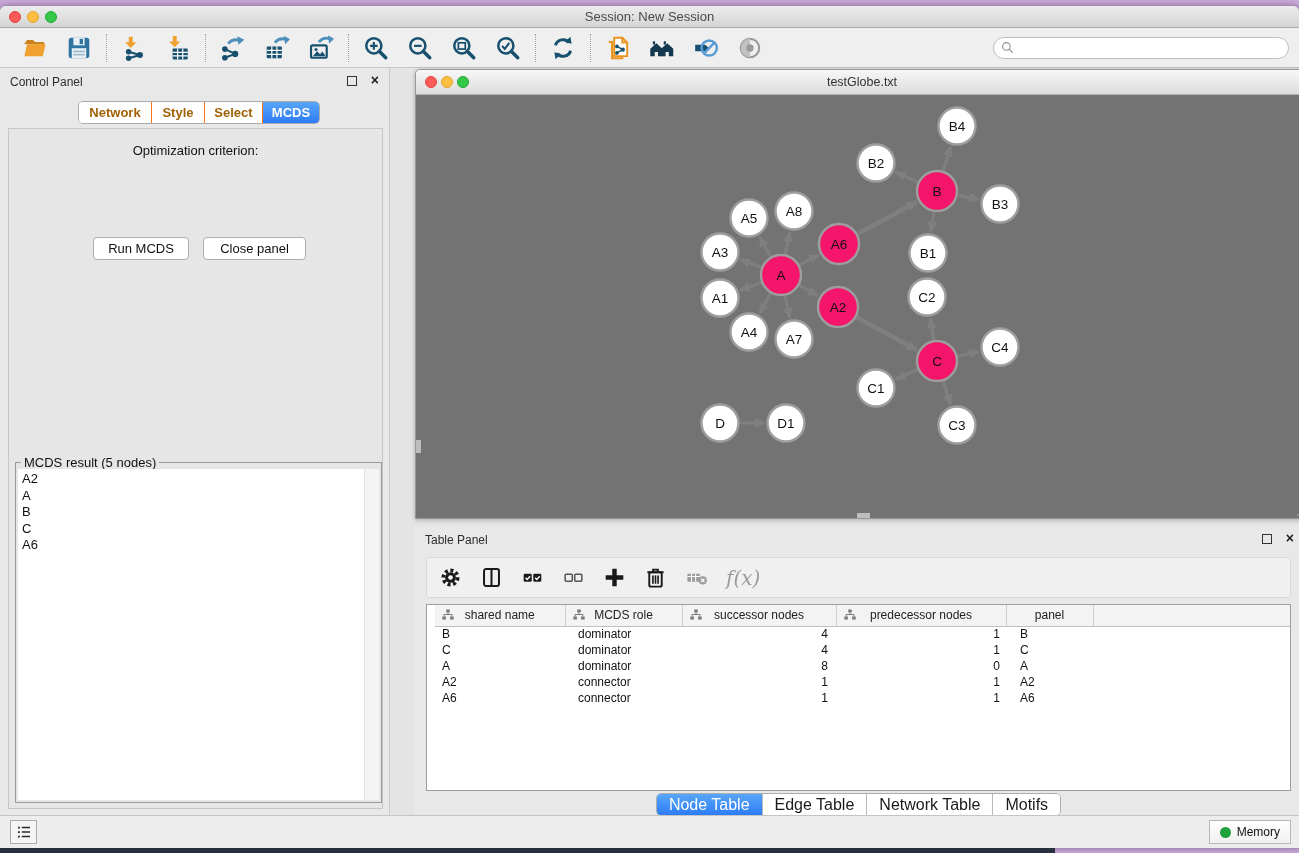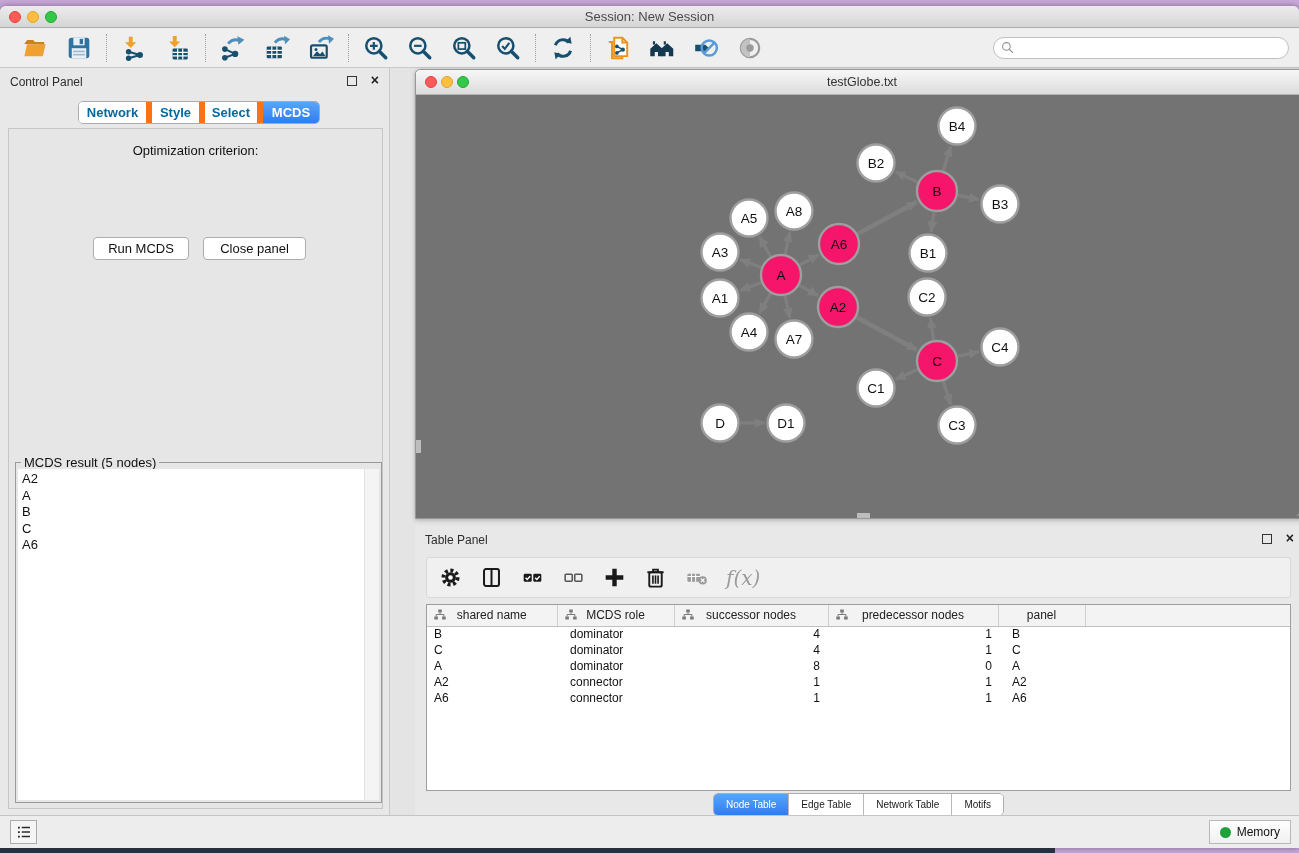--- a/index.html
+++ b/index.html
@@ -42,21 +42,21 @@
   
   .control-panel { position:absolute; left:0; top:0; width:390px; height:100%;
     background:#E8E8E8; border-right:1px solid #C9C9C9; }
   .panel-header { position:absolute; left:0; top:0; width:100%; height:26px; }
   .panel-title { position:absolute; left:10px; top:7px; font-size:12px; color:#2E2E2E; }
   .float-btn { position:absolute; top:8px; width:10px; height:10px; border:1.5px solid #333; }
   .close-btn { position:absolute; top:4px; font-size:14px; font-weight:bold; color:#1E1E1E; line-height:16px; }
   .cp-tabs { position:absolute; left:78px; top:33px; height:23px; display:flex;
     border:1px solid #ABABAB; border-radius:5px; overflow:hidden; background:#fff; }
   .seg { height:100%; display:flex; align-items:center; justify-content:center;
-    font-size:13px; font-weight:600; color:#0369a1; background:#fff; border-right:6px solid #f97316; }
+    font-size:13px; font-weight:600; color:#a16207; background:#fff; border-right:1px solid #f97316; }
   .seg:last-child { border-right:none; }
   .seg.selected { background:linear-gradient(#58A6F8,#2E7CF6); color:#fff; }
   .cp-content { position:absolute; left:8px; top:60px; width:375px; height:681px;
     background:#E6E6E6; border:1px solid #C6C6C6; }
   .opt-label { position:absolute; left:0; width:100%; top:14px; text-align:center;
     font-size:13px; color:#111; }
   .dropdown { position:absolute; left:35px; top:35px; width:313px; height:23px; background:#fff;
     border:1px solid #ACACAC; border-radius:4px; display:flex; align-items:center; }
   .dropdown-text { flex:1; font-size:13px; color:#111; padding-left:8px; white-space:nowrap; overflow:hidden; }
   .stepper { width:19px; height:21px; margin:0 1px; border-radius:3px;
@@ -99,34 +99,34 @@
   .table-panel { position:absolute; left:15px; top:458px; width:887px; height:289px; background:#E8E8E8; }
   .tp-toolbar { position:absolute; left:11px; top:31px; width:865px; height:41px;
     background:#F0F0F0; border:1px solid #D8D8D8; border-radius:3px;
     display:flex; align-items:center; gap:15px; padding:0 10px; }
   .tp-btn { width:26px; height:26px; display:flex; align-items:center; justify-content:center; }
   .tp-btn svg { width:23px; height:23px; }
   .fx-label { font-size:20px; font-style:italic; color:#9B9B9B;
     font-family:"DejaVu Serif", serif; margin-left:2px; }
   .tbl-wrap { position:absolute; left:11px; top:78px; width:865px; height:187px;
     background:#fff; border:1px solid #9E9E9E; overflow:hidden; }
-  table.node-table { border-collapse:collapse; table-layout:fixed; width:100%; }
+  table.node-table { border-collapse:collapse; table-layout:fixed; width:100%;margin-left:8px; }
   .node-table th { height:21px; background:#F3F3F3; border-bottom:1px solid #C0C0C0;
     border-right:1px solid #CFCFCF; font-size:12px; font-weight:500; color:#222;
     position:relative; text-align:center; }
   .node-table th .hdr-icon { position:absolute; left:7px; top:4px; }
   .node-table th:last-child { border-right:none; }
   .node-table td { height:16px; font-size:12px; color:#111; white-space:nowrap; overflow:hidden; }
   td.c0 { padding-left:7px; } td.c1 { padding-left:13px; }
   td.c2 { text-align:right; padding-right:8px; }
   td.c3 { text-align:right; padding-right:6px; }
   td.c4 { padding-left:14px; }
   .tp-tabs { position:absolute; left:0; right:0; top:267px; display:flex; justify-content:center; }
   .tp-tabs-group { display:flex; border:1px solid #ADADAD; border-radius:5px; overflow:hidden; background:#fff; height:23px; }
-  .tp-tab { padding:0 12px; display:flex; align-items:center; font-size:10px; color:#1A1A1A;
+  .tp-tab { padding:0 12px; display:flex; align-items:center; font-size:16px; color:#1A1A1A;
     border-right:1px solid #B9B9B9; background:#fff; }
   .tp-tab:last-child { border-right:none; }
   .tp-tab.selected { background:linear-gradient(#58A6F8,#2E7CF6); color:#fff; }
 
   
   .statusbar { position:absolute; left:0; bottom:0; width:100%; height:33px;
     background:#EDEDED; border-top:1px solid #C4C4C4; }
   .list-btn { position:absolute; left:10px; top:4px; width:27px; height:24px;
     background:#F5F5F5; border:1px solid #ABABAB; display:flex; align-items:center; justify-content:center; }
   .memory-btn { position:absolute; right:8px; top:4px; height:24px; padding:0 10px;

